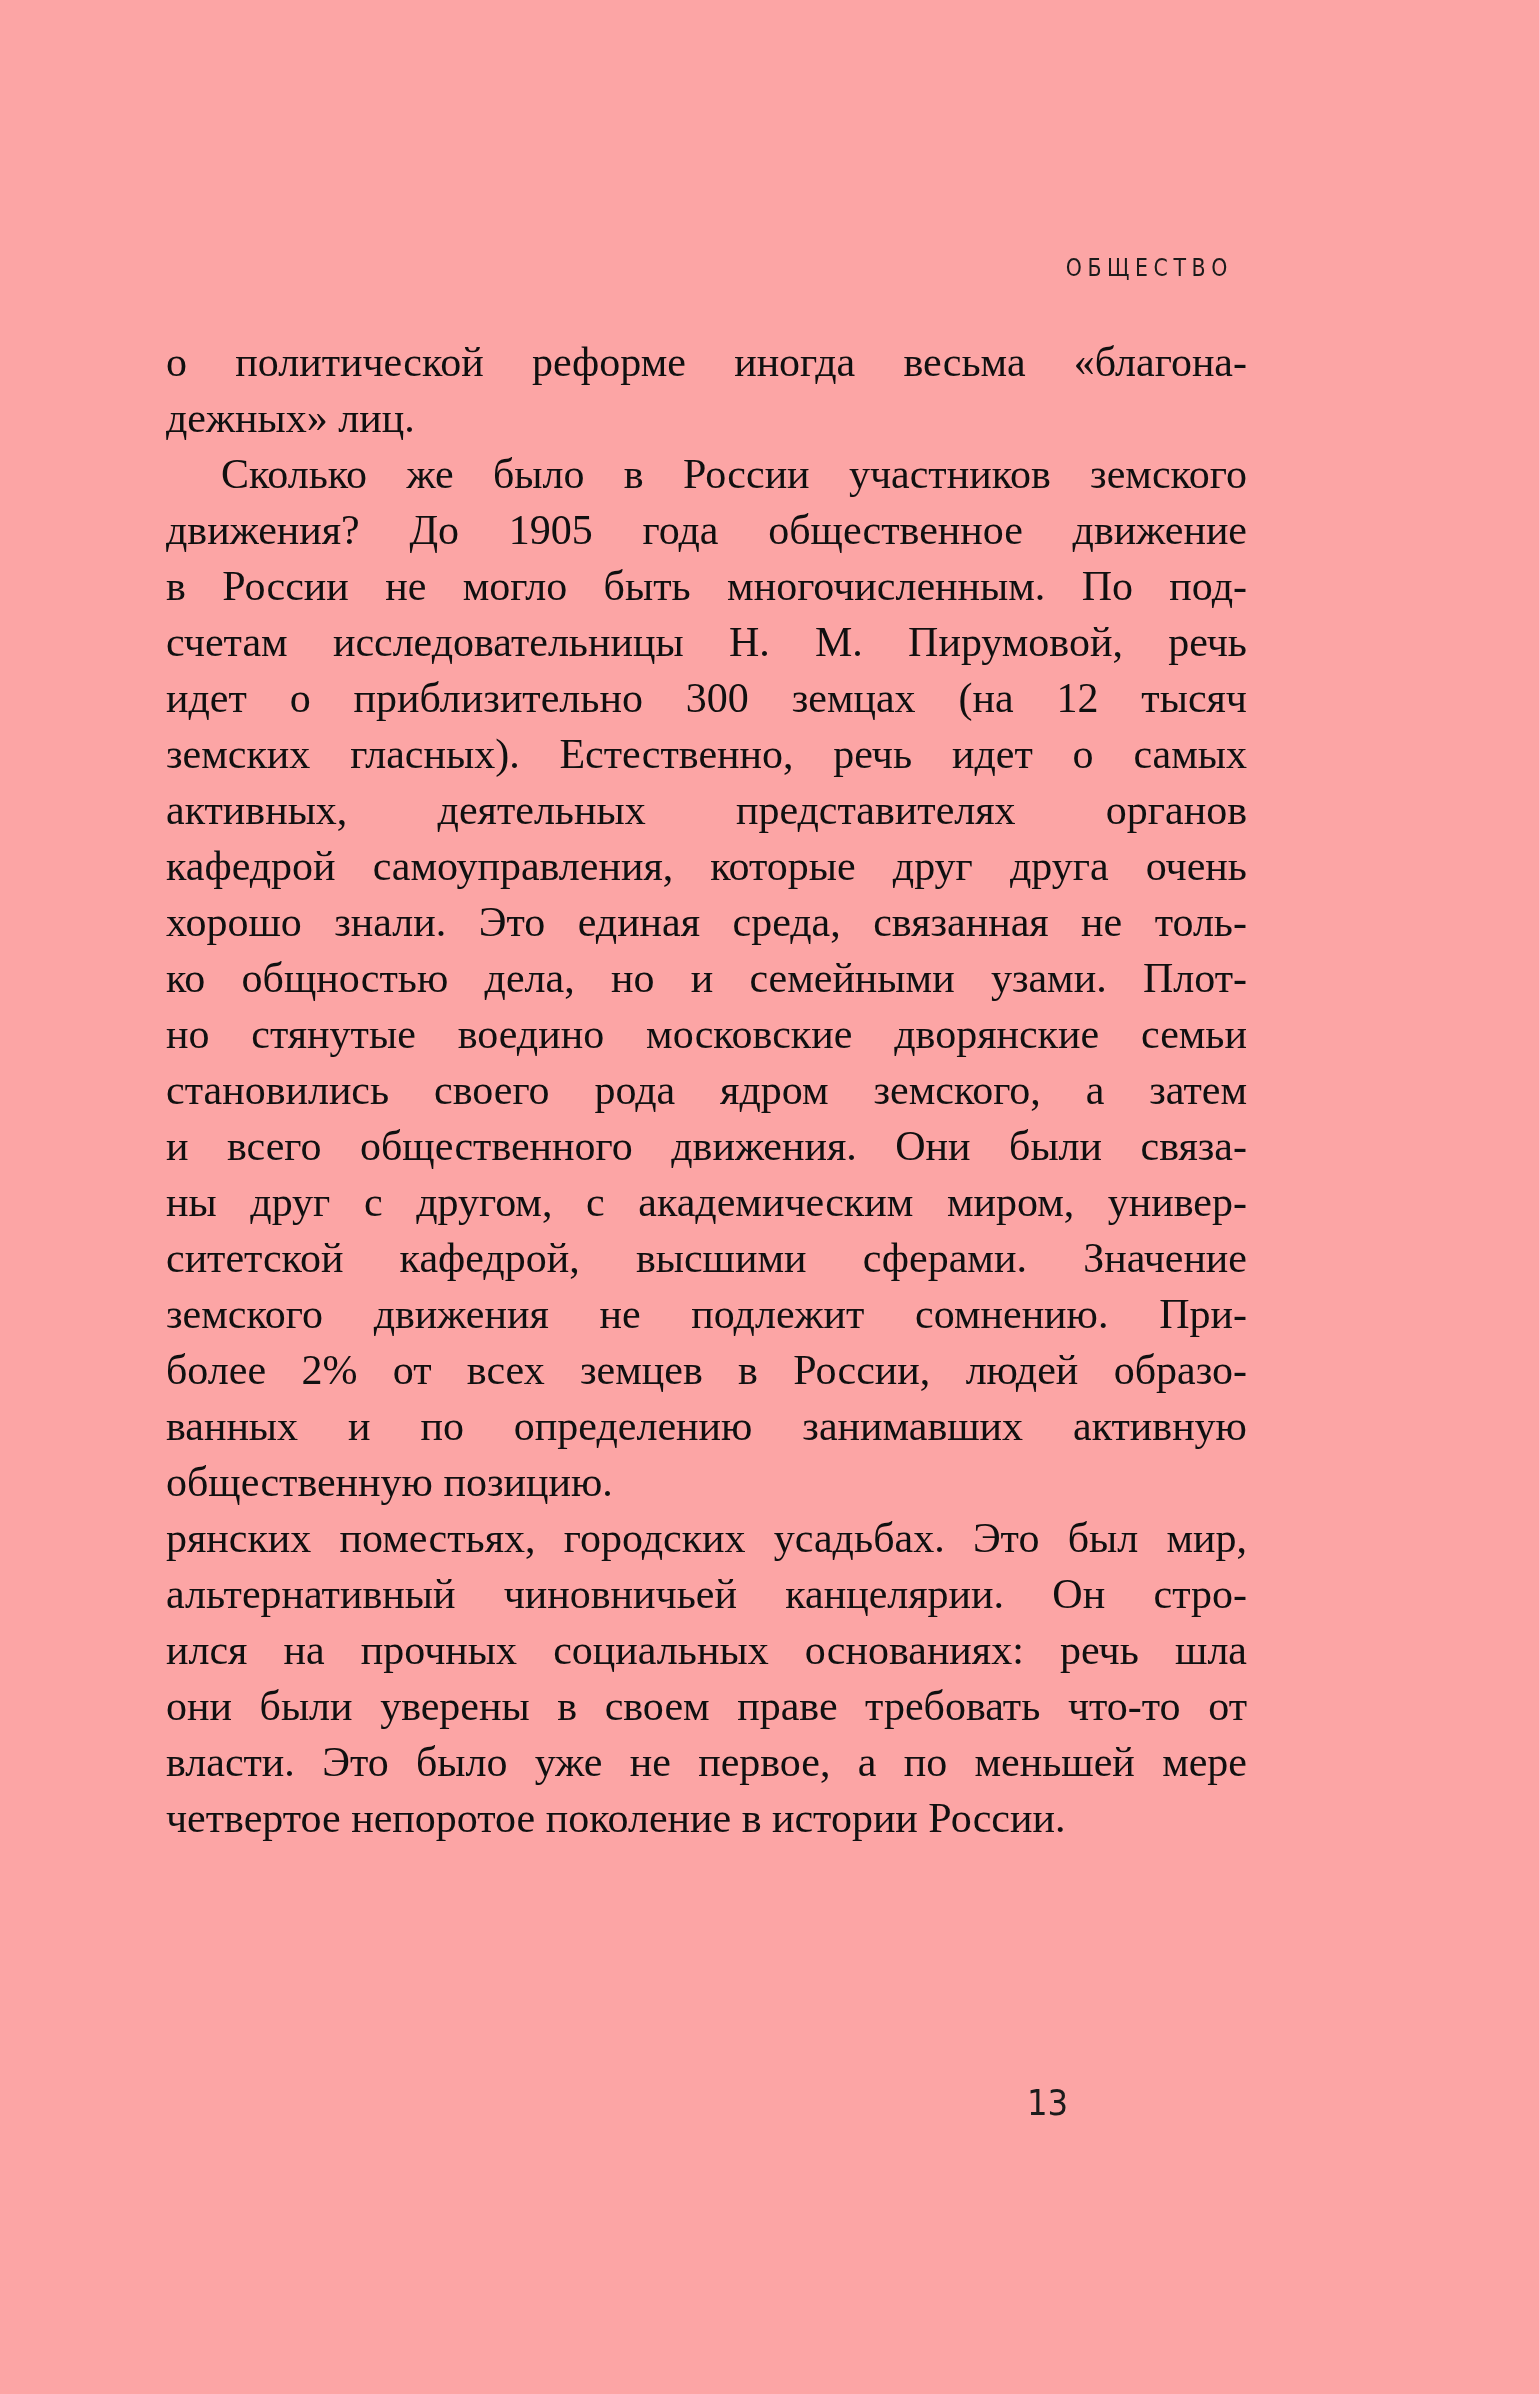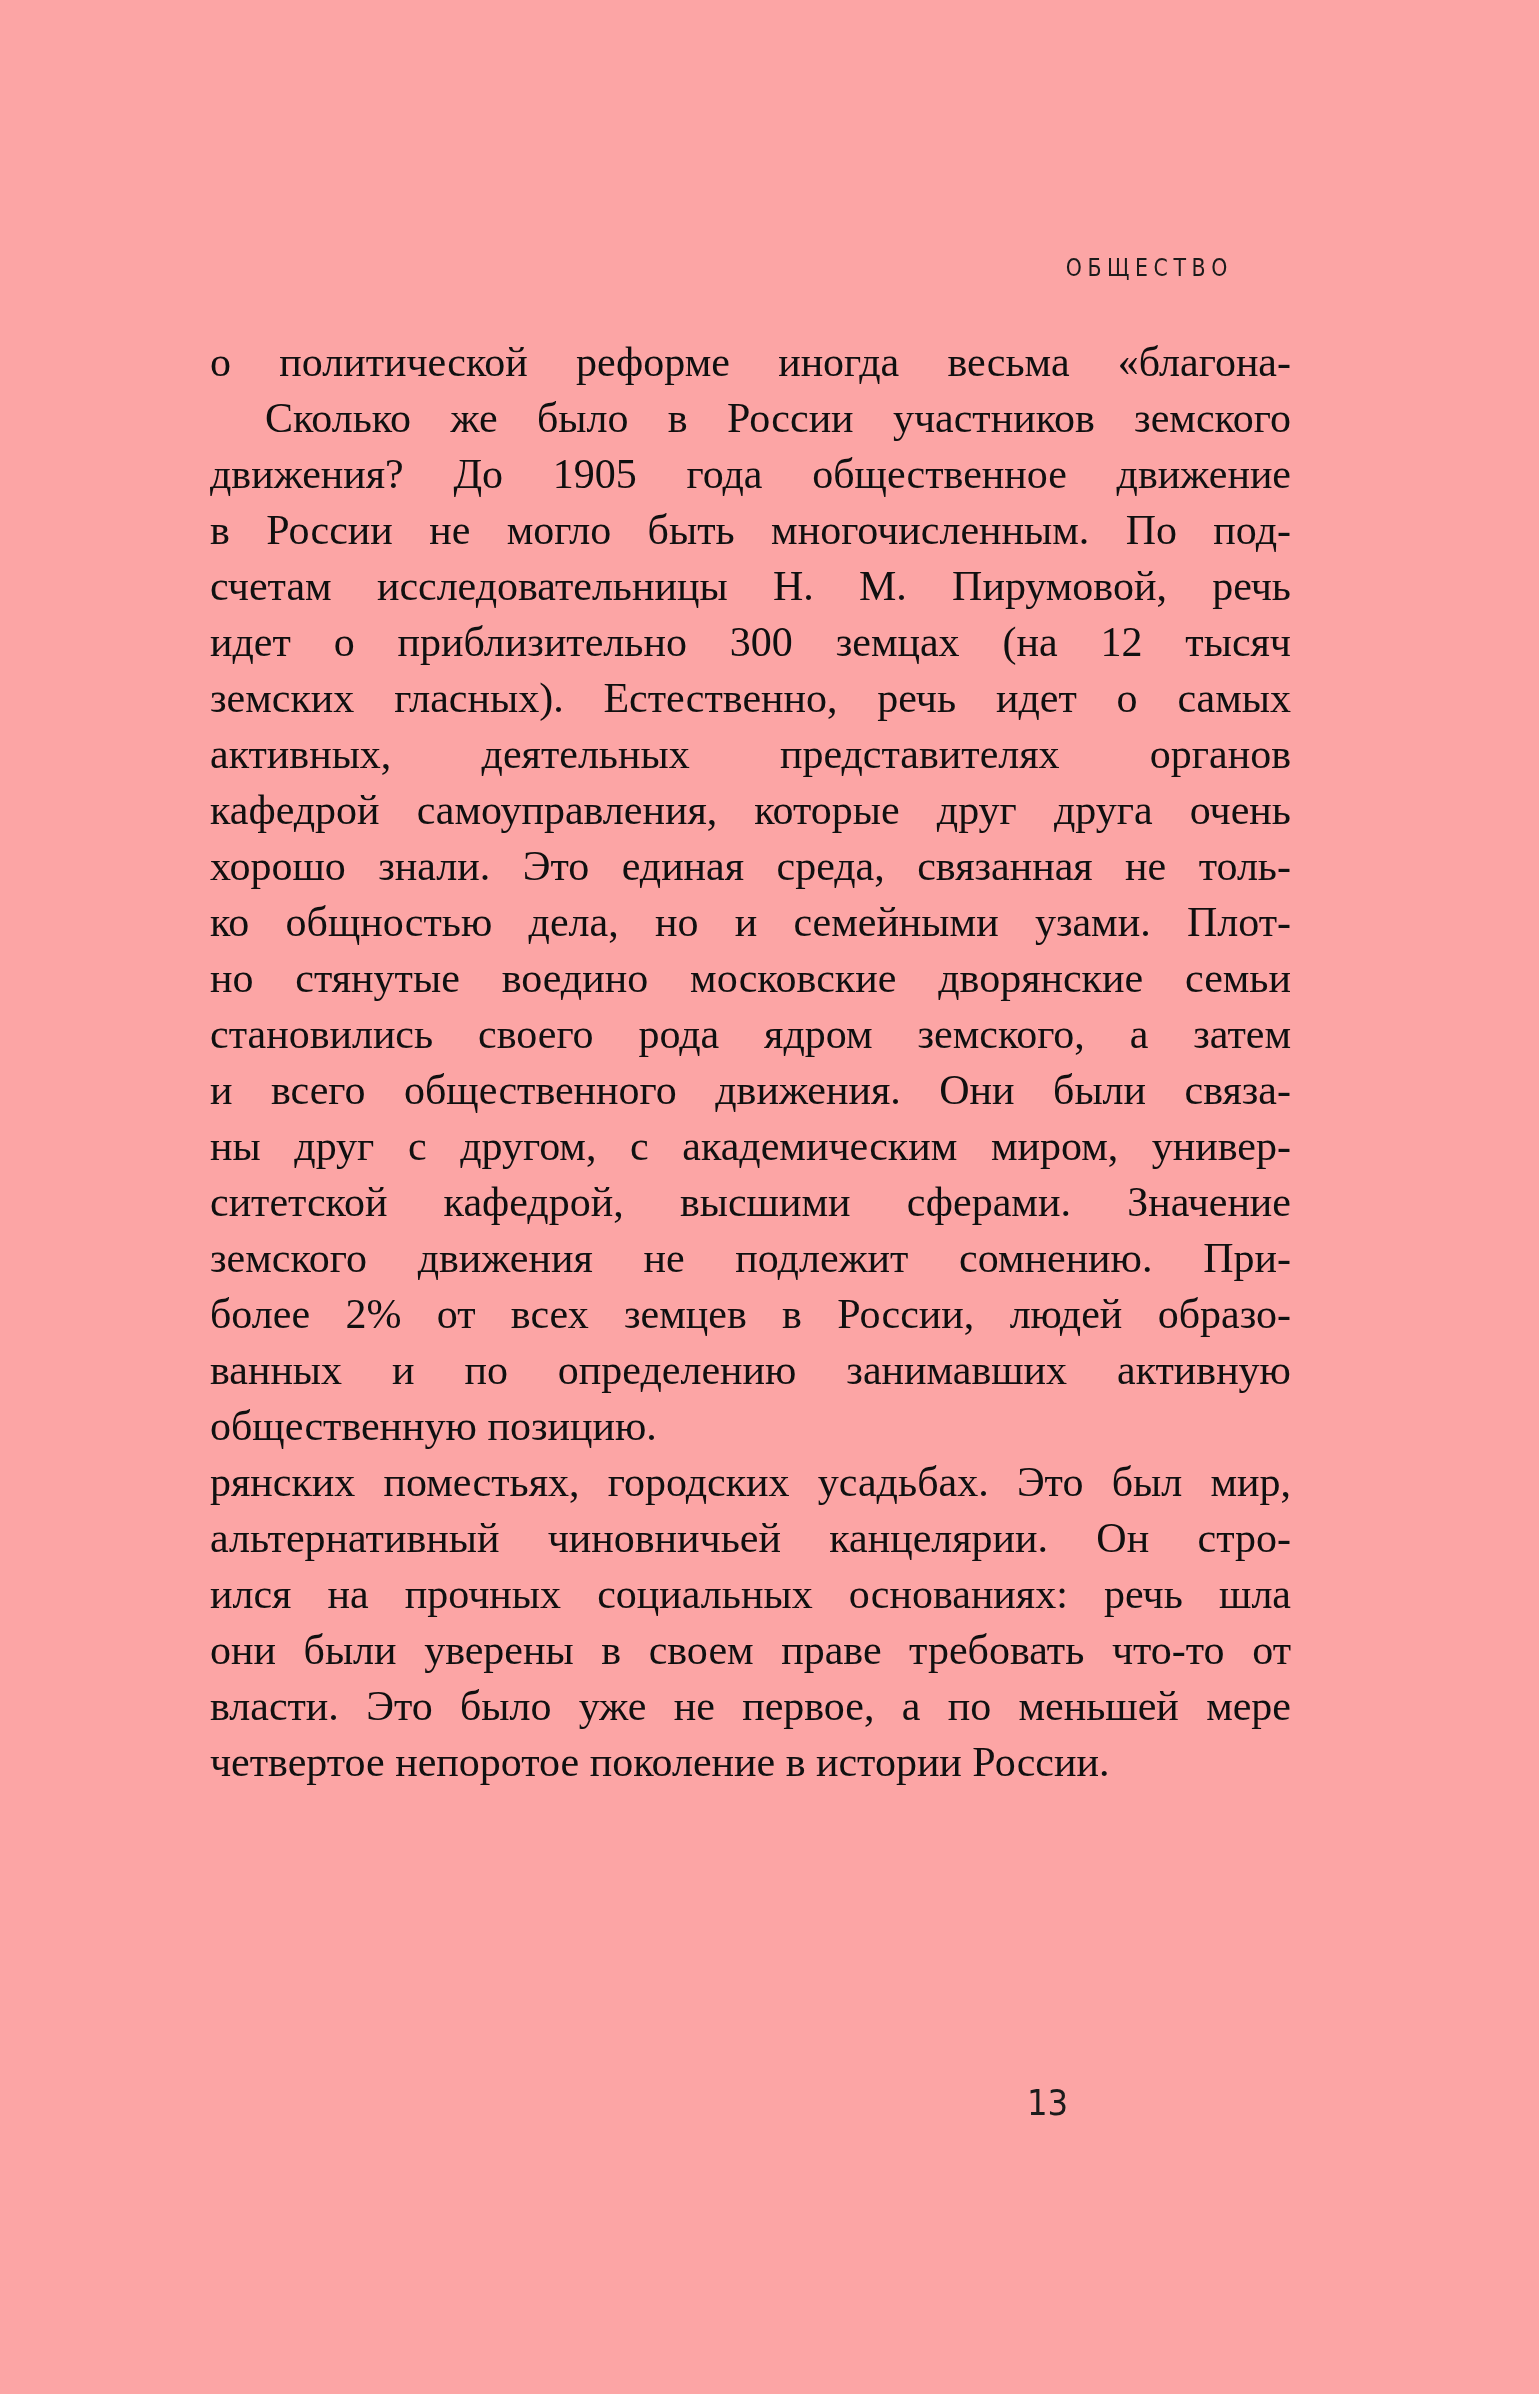--- a/index.html
+++ b/index.html
@@ -29,21 +29,20 @@
   }
   .body-text {
     position: absolute;
     left: 166px;
     top: 334px;
     width: 1081px;
     font-family: "Liberation Serif", serif;
     font-size: 42px;
     line-height: 56px;
     color: #101010;
-    margin-left: 44px;
   }
   .line {
     width: 100%;
     text-align: justify;
     text-align-last: justify;
   }
   .line.last {
     text-align-last: left;
   }
   .line.indent {
@@ -62,20 +61,21 @@
 </style>
 </head>
 <body>
 
 <div class="page">
 
   <div class="running-header">ОБЩЕСТВО</div>
 
   <div class="body-text">
       <div class="line">о политической реформе иногда весьма «благона-</div>
+      <div class="line last">дежных» лиц.</div>
       <div class="line indent">Сколько же было в России участников земского</div>
       <div class="line">движения? До 1905 года общественное движение</div>
       <div class="line">в России не могло быть многочисленным. По под-</div>
       <div class="line">счетам исследовательницы Н. М. Пирумовой, речь</div>
       <div class="line">идет о приблизительно 300 земцах (на 12 тысяч</div>
       <div class="line">земских гласных). Естественно, речь идет о самых</div>
       <div class="line">активных, деятельных представителях органов</div>
       <div class="line">кафедрой самоуправления, которые друг друга очень</div>
       <div class="line">хорошо знали. Это единая среда, связанная не толь-</div>
       <div class="line">ко общностью дела, но и семейными узами. Плот-</div>

